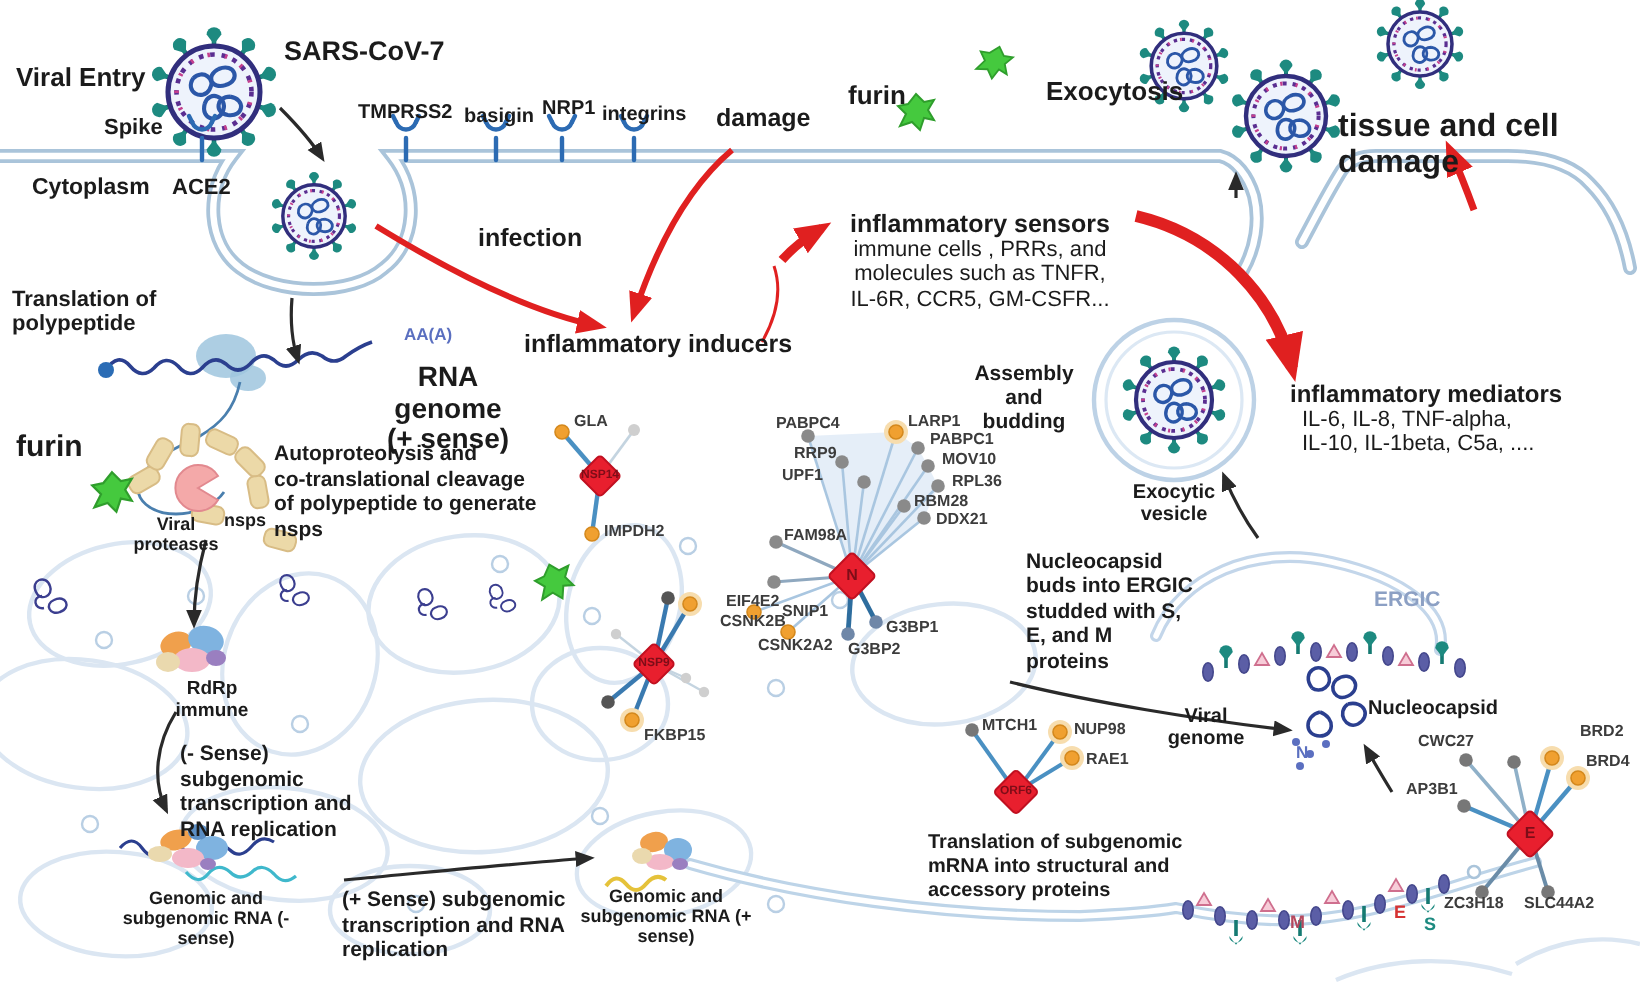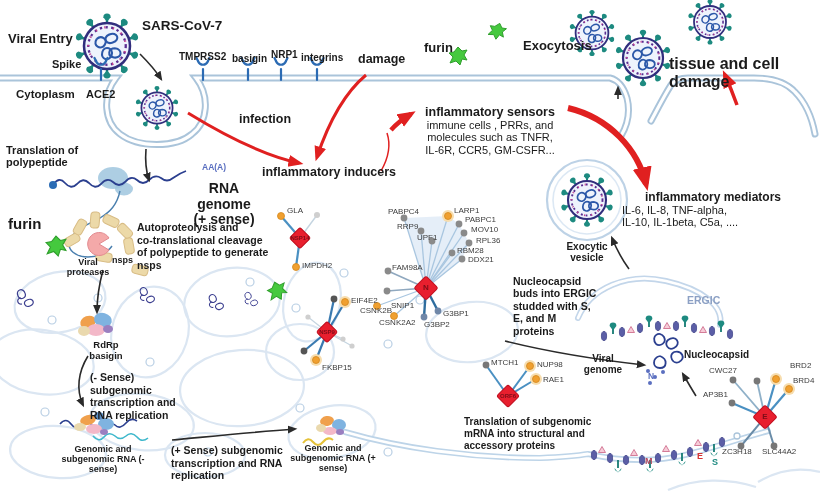--- a/index.html
+++ b/index.html
@@ -1,21 +1,21 @@
 <!DOCTYPE html>
 <html><head>
 <meta charset="utf-8">
 <style>
   html,body{margin:0;padding:0;background:#fff;font-family:"Liberation Sans",sans-serif;}
   #stage{position:relative;width:820px;height:494px;background:#fff;overflow:hidden;}
   #art{position:absolute;left:0;top:0;}
   .lbl{position:absolute;font-weight:700;color:#1b1b1b;white-space:pre-line;line-height:1.12;}
   .rg{font-weight:400;}
   .ctr{text-align:center;}
-  .pl{position:absolute;font-size:8px;font-weight:400;color:#3c3c3c;white-space:nowrap;line-height:1;}
+  .pl{position:absolute;font-size:8px;font-weight:700;color:#3c3c3c;white-space:nowrap;line-height:1;}
   .hub{position:absolute;transform:translate(-50%,-50%);font-weight:700;color:#7d0d18;line-height:1;}
 </style>
 </head>
 <body>
 
 <div id="stage">
 <svg id="art" width="820" height="494" viewBox="0 0 820 494">
   <defs>
     <marker id="mb" markerWidth="7" markerHeight="7" refX="4.5" refY="2.5" orient="auto">
           <path d="M0,0L6,2.5L0,5Z" fill="#2a2a2a"></path>
@@ -449,52 +449,55 @@
 <div class="lbl" style="left:424px;top:41px;font-size:13px">furin</div>
 <div class="lbl" style="left:523px;top:39px;font-size:13px">Exocytosis</div>
 <div class="lbl" style="left:669px;top:55px;font-size:16px">tissue and cell damage</div>
 <div class="lbl" style="left:239px;top:112px;font-size:12.5px">infection</div>
 <div class="lbl" style="left:262px;top:165px;font-size:12.5px">inflammatory inducers</div>
 <div class="lbl ctr" style="left:410px;top:105px;width:160px;font-size:12.5px">inflammatory sensors</div>
 <div class="lbl rg ctr" style="left:410px;top:119px;width:160px;font-size:11px">immune cells , PRRs, and
 molecules such as TNFR,
 IL-6R,  CCR5, GM-CSFR...</div>
 <div class="lbl" style="left:645px;top:191px;font-size:12px">inflammatory mediators</div>
-<div class="lbl rg" style="left:622px;top:204px;font-size:11px">IL-6, IL-8, TNF-alpha,
+<div class="lbl rg" style="left:651px;top:204px;font-size:11px">IL-6, IL-8, TNF-alpha,
 IL-10, IL-1beta, C5a, ....</div>
 <div class="lbl" style="left:6px;top:144px;font-size:11px">Translation of
 polypeptide</div>
 <div class="lbl" style="left:202px;top:163px;font-size:8.5px;color:#5a6fc0">AA(A)</div>
 <div class="lbl ctr" style="left:192px;top:181px;width:64px;font-size:14px">RNA genome
 (+ sense)</div>
 <div class="lbl" style="left:8px;top:216px;font-size:15px">furin</div>
 <div class="lbl ctr" style="left:60px;top:257px;width:56px;font-size:9px">Viral
 proteases</div>
 <div class="lbl" style="left:112px;top:255px;font-size:9px">nsps</div>
 <div class="lbl" style="left:137px;top:221px;font-size:10.5px;line-height:1.2">Autoproteolysis and
 co-translational cleavage
 of polypeptide to generate
 nsps</div>
+<div class="lbl ctr" style="left:482px;top:182px;width:60px;font-size:10.5px">Assembly
+and
+budding</div>
 <div class="lbl ctr" style="left:557px;top:241px;width:60px;font-size:10px">Exocytic
 vesicle</div>
 <div class="lbl" style="left:513px;top:275px;font-size:10.5px;line-height:1.18">Nucleocapsid
 buds into ERGIC
 studded with S,
 E, and M
 proteins</div>
 <div class="lbl" style="left:687px;top:295px;font-size:10.5px;color:#8ca0c4">ERGIC</div>
 <div class="lbl" style="left:684px;top:349px;font-size:10px">Nucleocapsid</div>
 <div class="lbl ctr" style="left:573px;top:353px;width:60px;font-size:10px">Viral
 genome</div>
 <div class="lbl" style="left:648px;top:372px;font-size:8.5px;color:#5a6fc0">N</div>
 <div class="lbl" style="left:464px;top:416px;font-size:10px;line-height:1.18">Translation of subgenomic
 mRNA into structural and
 accessory proteins</div>
 <div class="lbl ctr" style="left:80px;top:340px;width:52px;font-size:9.5px">RdRp
-basigin</div>
+immune</div>
 <div class="lbl" style="left:90px;top:371px;font-size:10.5px;line-height:1.2">(- Sense)
 subgenomic
 transcription and
 RNA replication</div>
 <div class="lbl ctr" style="left:56px;top:444px;width:94px;font-size:9px">Genomic and
 subgenomic RNA (-
 sense)</div>
 <div class="lbl" style="left:171px;top:444px;font-size:10.5px;line-height:1.2">(+ Sense) subgenomic
 transcription and RNA
 replication</div>
@@ -505,31 +508,31 @@
 <div class="lbl" style="left:697px;top:451px;font-size:9px;color:#d63333">E</div>
 <div class="lbl" style="left:712px;top:457px;font-size:9px;color:#1d8a80">S</div>
 
 <div class="pl" style="left:287px;top:207px">GLA</div>
 <div class="pl" style="left:302px;top:262px">IMPDH2</div>
 <div class="pl" style="left:388px;top:208px">PABPC4</div>
 <div class="pl" style="left:454px;top:207px">LARP1</div>
 <div class="pl" style="left:465px;top:216px">PABPC1</div>
 <div class="pl" style="left:397px;top:223px">RRP9</div>
 <div class="pl" style="left:471px;top:226px">MOV10</div>
-<div class="pl" style="left:417px;top:234px">UPF1</div>
+<div class="pl" style="left:391px;top:234px">UPF1</div>
 <div class="pl" style="left:476px;top:237px">RPL36</div>
 <div class="pl" style="left:457px;top:247px">RBM28</div>
 <div class="pl" style="left:468px;top:256px">DDX21</div>
 <div class="pl" style="left:392px;top:264px">FAM98A</div>
 <div class="pl" style="left:391px;top:302px">SNIP1</div>
 <div class="pl" style="left:360px;top:307px">CSNK2B</div>
 <div class="pl" style="left:379px;top:319px">CSNK2A2</div>
 <div class="pl" style="left:424px;top:321px">G3BP2</div>
 <div class="pl" style="left:443px;top:310px">G3BP1</div>
-<div class="pl" style="left:351px;top:297px">EIF4E2</div>
+<div class="pl" style="left:363px;top:297px">EIF4E2</div>
 <div class="pl" style="left:322px;top:364px">FKBP15</div>
 <div class="pl" style="left:491px;top:359px">MTCH1</div>
 <div class="pl" style="left:537px;top:361px">NUP98</div>
 <div class="pl" style="left:543px;top:376px">RAE1</div>
 <div class="pl" style="left:709px;top:367px">CWC27</div>
 <div class="pl" style="left:790px;top:362px">BRD2</div>
 <div class="pl" style="left:793px;top:377px">BRD4</div>
 <div class="pl" style="left:703px;top:391px">AP3B1</div>
 <div class="pl" style="left:722px;top:448px">ZC3H18</div>
 <div class="pl" style="left:762px;top:448px">SLC44A2</div>

